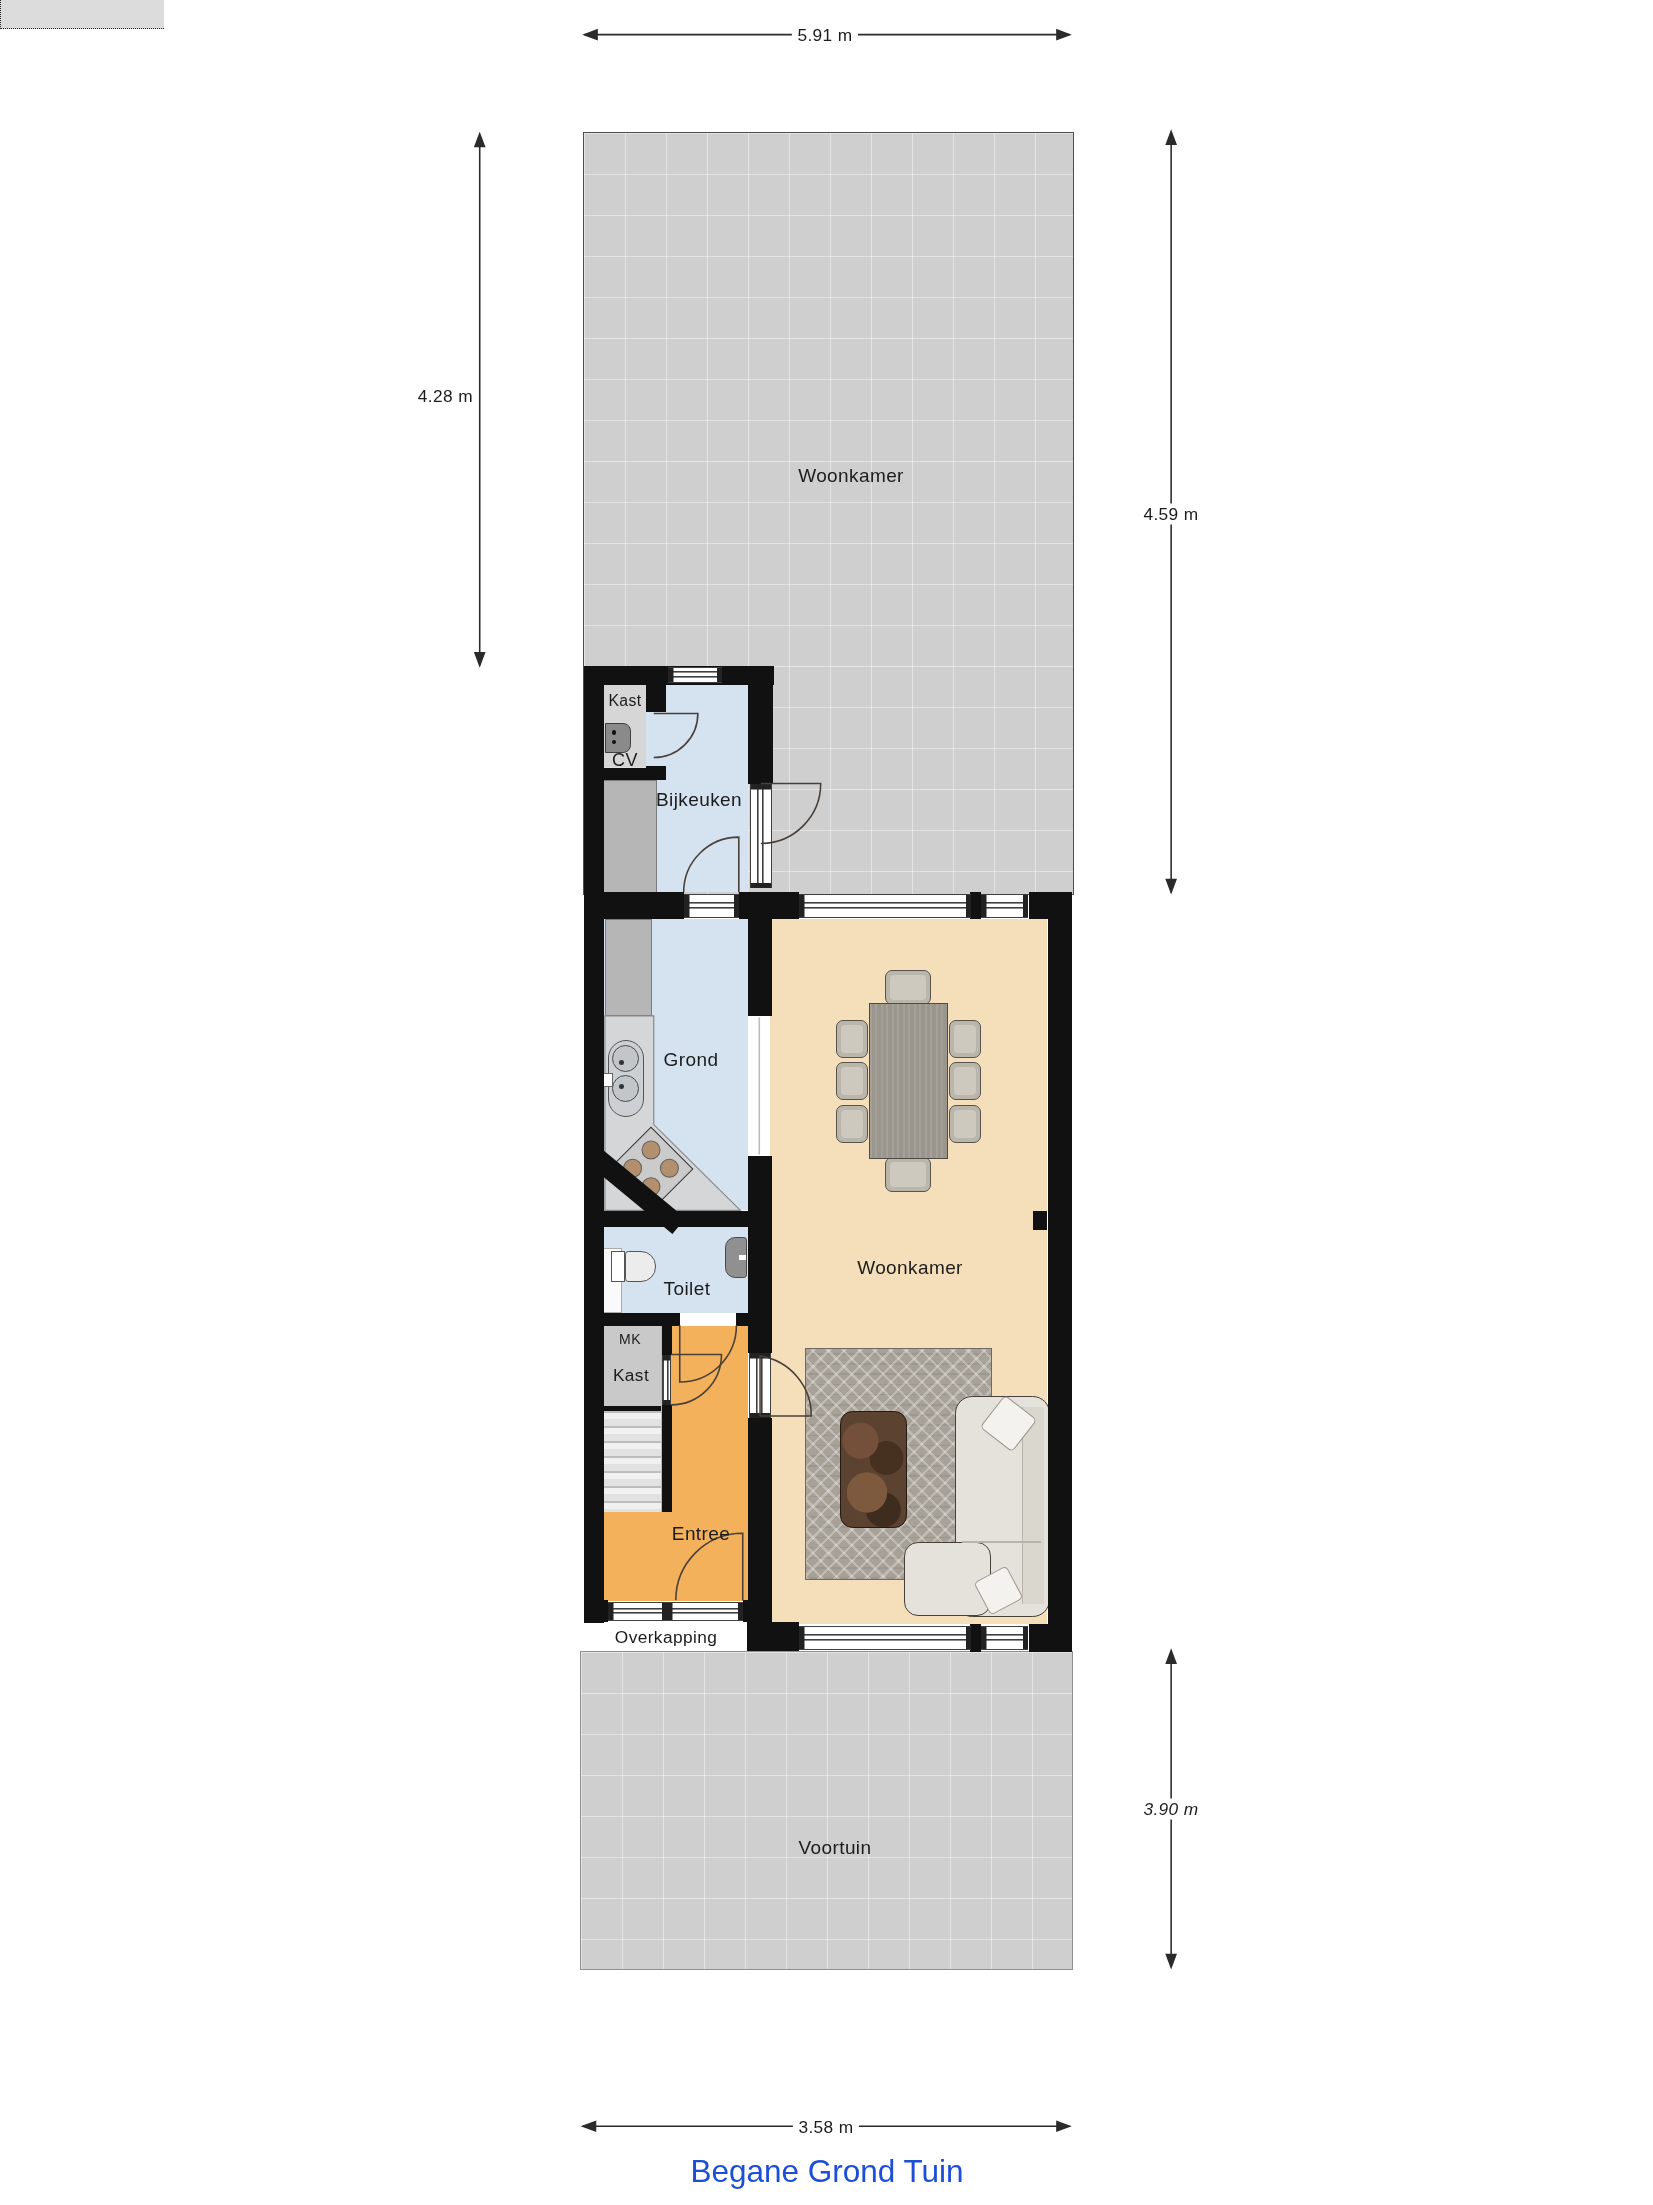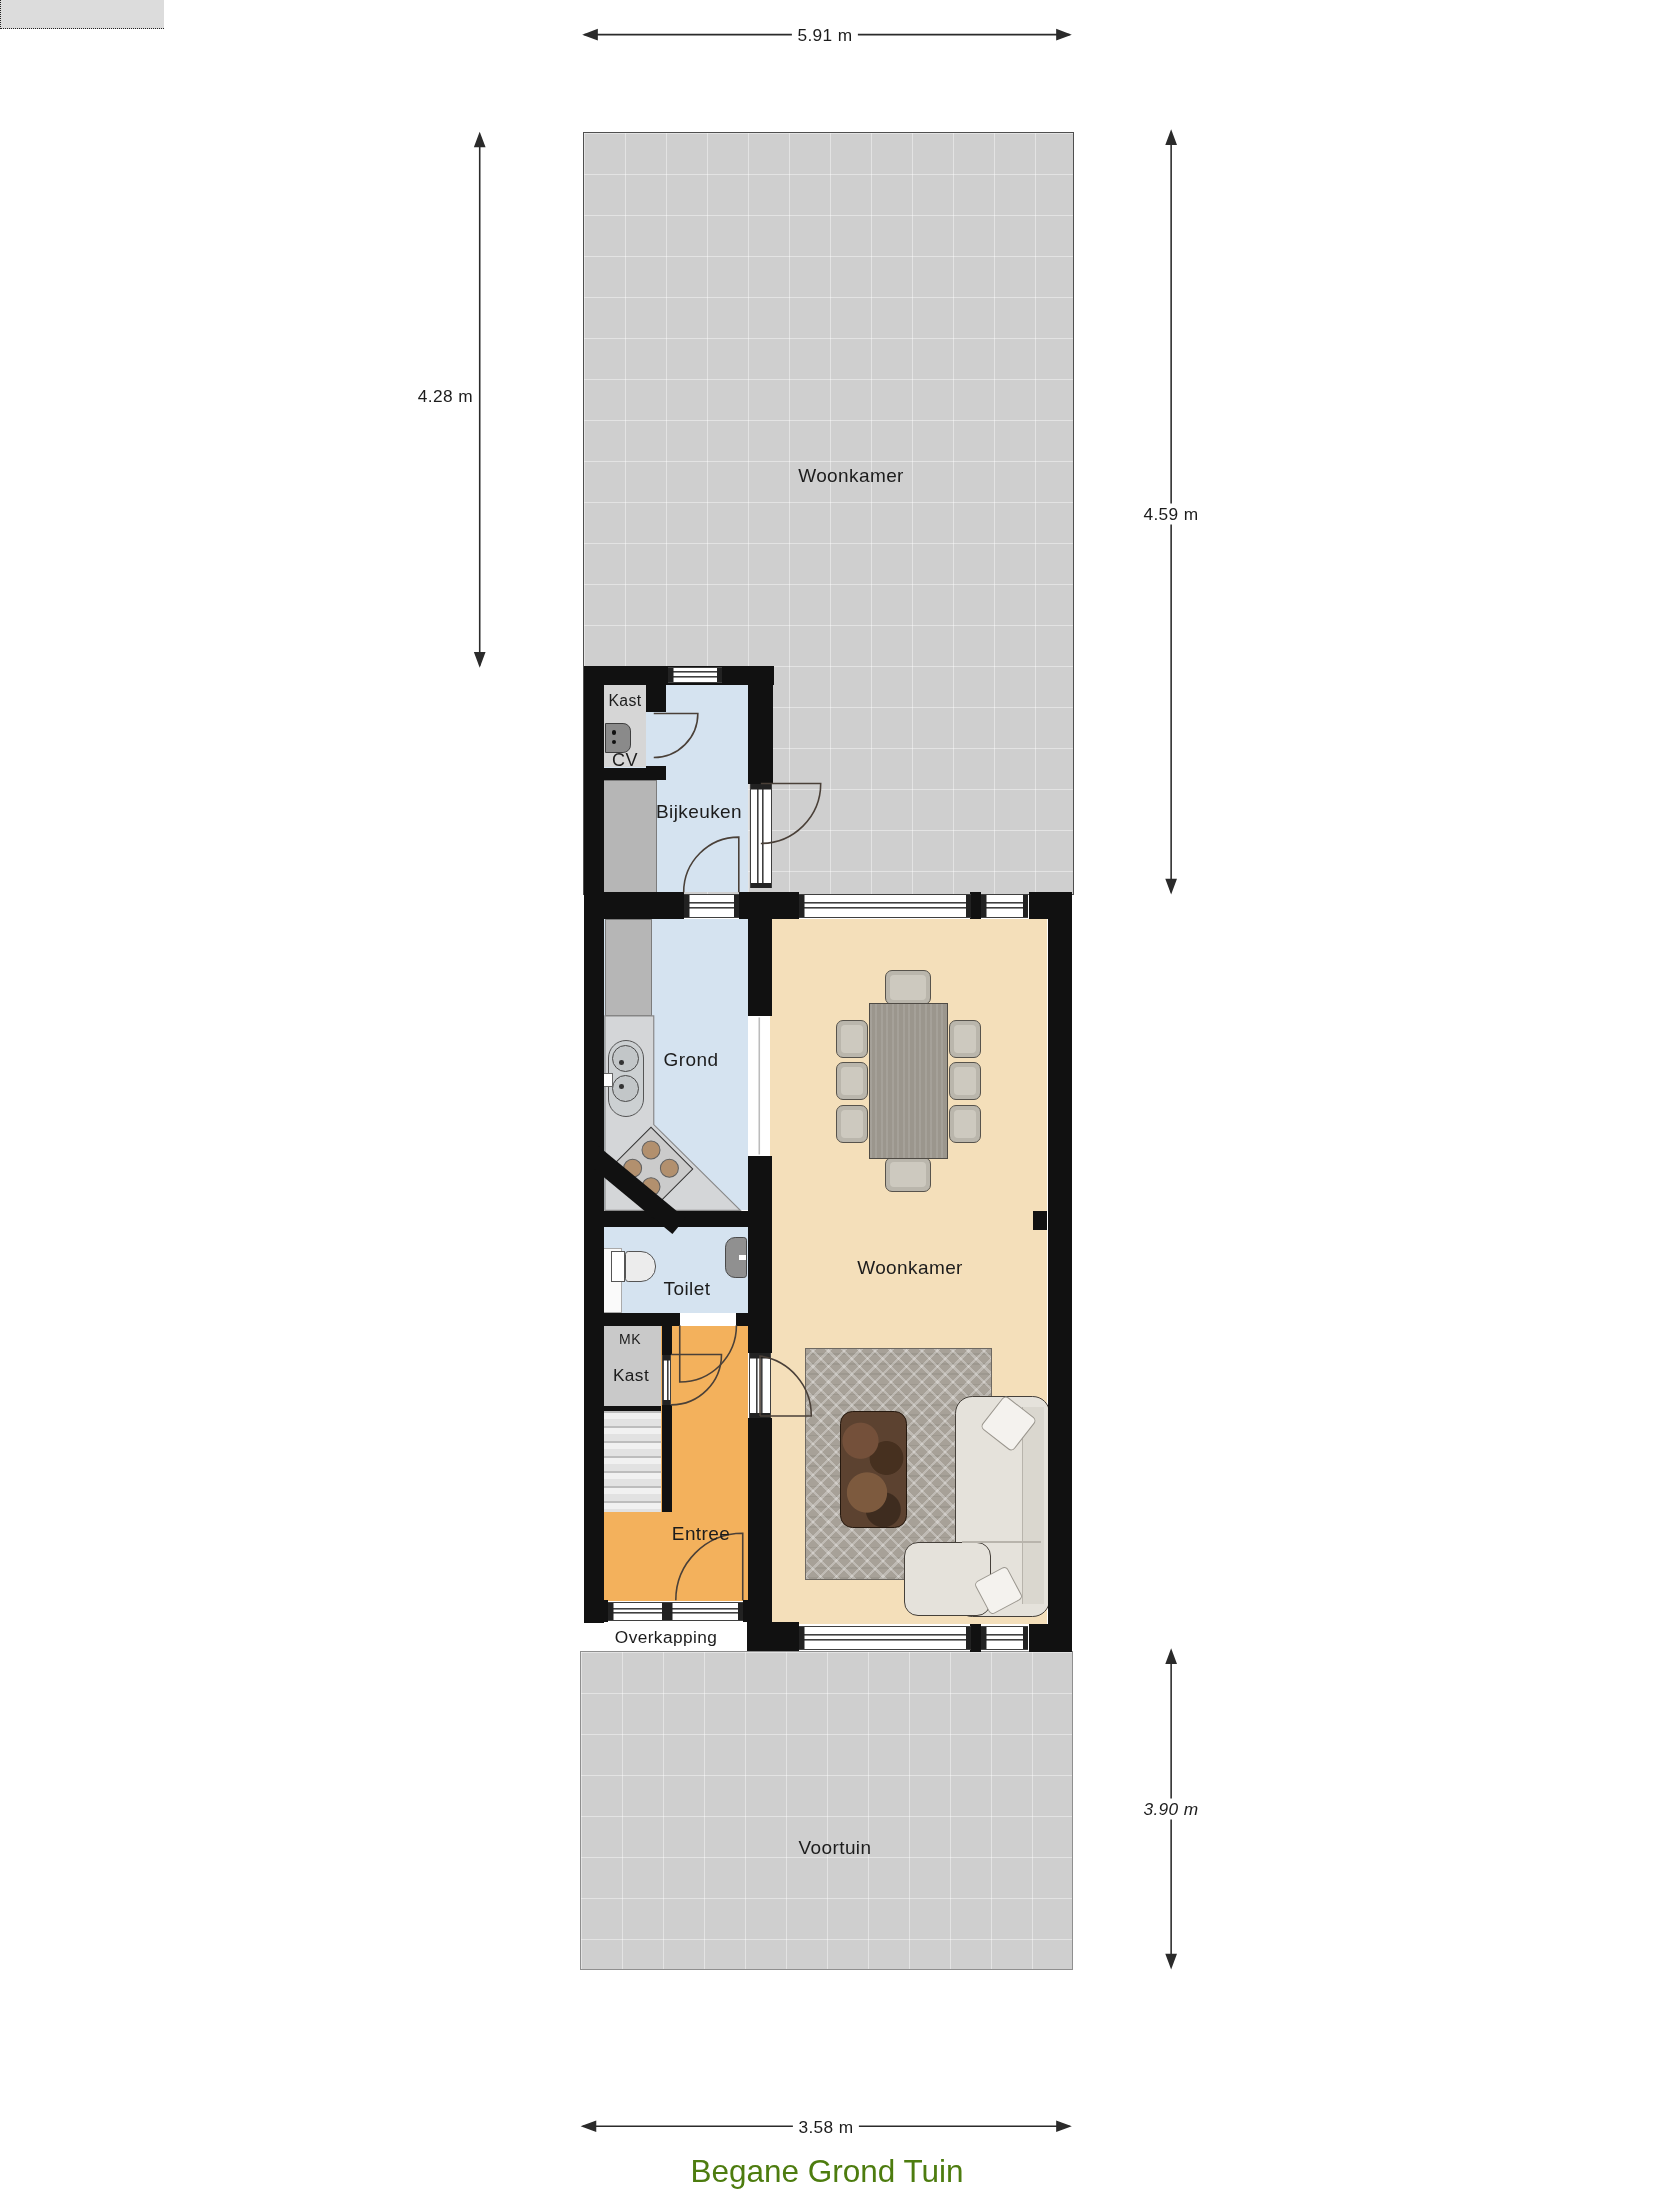--- a/index.html
+++ b/index.html
@@ -42,21 +42,21 @@
       linear-gradient(#3f3f3f,#3f3f3f),linear-gradient(#3f3f3f,#3f3f3f);
     background-size:100% 5.5px,100% 5.5px,1.6px 100%,1.6px 100%;
     background-position:0 0,0 100%,calc(50% - 3.2px) 0,calc(50% + 1.6px) 0;}
   
   .lbl{position:absolute;transform:translate(-50%,-50%);font-size:19px;white-space:nowrap;
        color:var(--text);letter-spacing:0.4px;}
   .lbl.small{font-size:14px;}
   .lbl.dim{font-size:17.3px;background:#fff;padding:0 5.5px;}
   .lbl.dim-side{font-size:17.3px;transform:translate(-100%,-50%);}
   .title{position:absolute;left:827px;top:2171px;transform:translate(-50%,-50%);
-         font-size:31.5px;color:#4d7c0f;}
+         font-size:31.5px;color:#1d4ed8;}
   
   .counter{position:absolute;border:1.2px solid #7c7c7c;box-sizing:border-box;}
   .stairs{position:absolute;left:603px;top:1411px;width:58px;height:101px;background:#f1f1f1;
     background-image:repeating-linear-gradient(to bottom,#bdbdbd 0 1.6px,#f1f1f1 1.6px 7.9px,#e2e2e2 7.9px 15px);
     border-left:1.2px solid #9a9a9a;box-sizing:border-box;}
   .chair{position:absolute;width:31.5px;height:38px;background:var(--chair);
     border:1.6px solid #57534c;border-radius:7px;box-sizing:border-box;}
   .chair::after{content:"";position:absolute;inset:3.9px;background:#cdc9bf;border-radius:3.9px;}
   .chair.h{width:46px;height:35px;}
   .sofa-part{position:absolute;background:var(--sofa);border:1.6px solid #45403a;box-sizing:border-box;}
@@ -215,21 +215,21 @@
     </g>
   </svg>
 
   <div class="lbl dim" style="left:825px;top:35px;">5.91 m</div>
   <div class="lbl dim-side" style="left:473px;top:396px;">4.28 m</div>
   <div class="lbl dim" style="left:1171px;top:514px;">4.59 m</div>
   <div class="lbl dim" style="left:1171px;top:1809px;font-style:italic;">3.90 m</div>
   <div class="lbl dim" style="left:826px;top:2127px;">3.58 m</div>
 
   <div class="lbl" style="left:851px;top:476px;">Woonkamer</div>
-  <div class="lbl" style="left:699px;top:800px;margin-top:12px;">Bijkeuken</div>
+  <div class="lbl" style="left:699px;top:800px;">Bijkeuken</div>
   <div class="lbl" style="left:691px;top:1060px;">Grond</div>
   <div class="lbl" style="left:910px;top:1268px;">Woonkamer</div>
   <div class="lbl" style="left:687px;top:1289px;">Toilet</div>
   <div class="lbl" style="left:701px;top:1534px;">Entree</div>
   <div class="lbl" style="left:835px;top:1848px;">Voortuin</div>
   <div class="lbl" style="left:666px;top:1637px;font-size:17.3px;">Overkapping</div>
   <div class="lbl" style="left:625px;top:701px;font-size:15.8px;">Kast</div>
   <div class="lbl" style="left:625px;top:760px;font-size:18px;">CV</div>
   <div class="lbl small" style="left:630px;top:1339px;">MK</div>
   <div class="lbl" style="left:631px;top:1375px;font-size:17.3px;">Kast</div>

